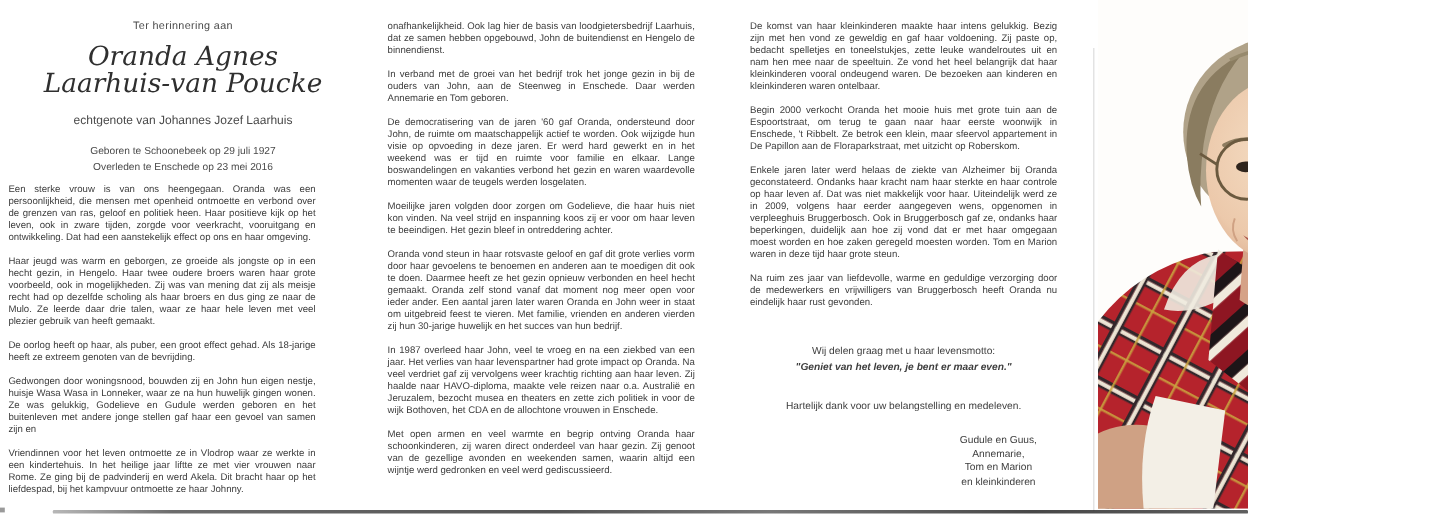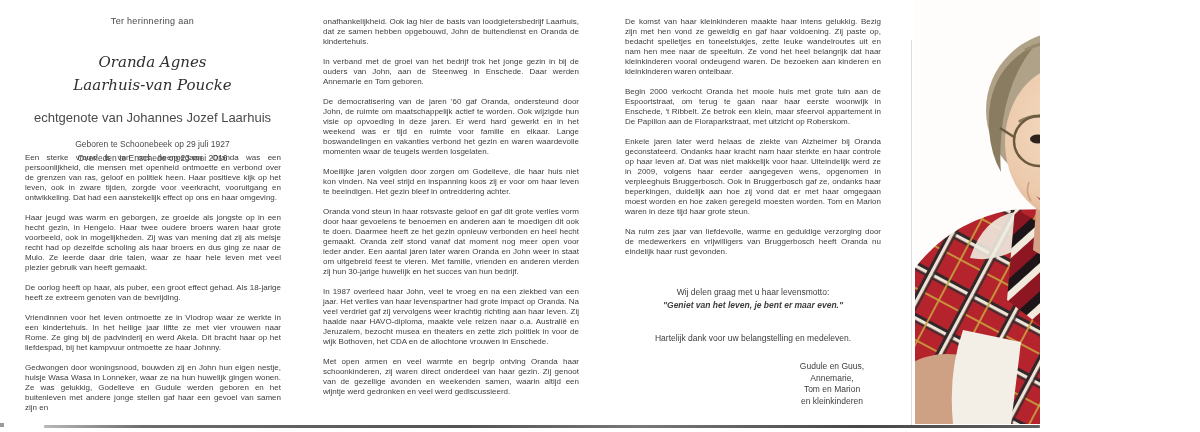--- a/index.html
+++ b/index.html
@@ -7,27 +7,27 @@
   .page {
     position:relative; width:1040px; height:432px; background:#ffffff;
     overflow:hidden; font-family:"Liberation Sans", sans-serif; color:#3d3d3d;
   }
 
   
   .card-header { position:absolute; left:25px; top:16px; width:255px; text-align:center; }
   .dedication { font-size:9px; letter-spacing:.3px; color:#4a4a4a; }
   .deceased-name {
     font-family:"DejaVu Serif", serif; font-style:italic; font-weight:400;
-    font-size:15px; line-height:23px; color:#2f2f2f; margin-top:25px;
+    font-size:22px; line-height:23px; color:#2f2f2f; margin-top:10px;
   }
-  .spouse { font-size:13px; margin-top:13px; color:#4a4a4a; }
+  .spouse { font-size:10px; margin-top:13px; color:#4a4a4a; }
   .dates { font-size:8.5px; line-height:14px; margin-top:12px; color:#4a4a4a;text-align:center; }
 
   .text-col { position:absolute; width:256px; }
-  #col1 { left:25px;  top:153px; }
+  #col1 { left:7px;  top:153px; }
   #col2 { left:323px; top:17px;  }
   #col3 { left:625px; top:17px;  }
   .text-col .para {
     font-size:8px; line-height:10px; text-align:justify; text-justify:inter-word;
     margin-bottom:10px; color:#3d3d3d;
   }
   .text-col .para:last-child { margin-bottom:0; }
 
   
   .motto-block { margin-top:30px; text-align:center; }
@@ -64,26 +64,26 @@
     <div class="dates">
       <div>Geboren te Schoonebeek op 29 juli 1927</div>
       <div>Overleden te Enschede op 23 mei 2016</div>
     </div>
   </header>
 
   <div id="col1" class="text-col">
       <p class="para">Een sterke vrouw is van ons heengegaan. Oranda was een persoonlijkheid, die mensen met openheid  ontmoette en verbond over de grenzen van ras, geloof en politiek heen. Haar positieve kijk op het leven, ook in zware tijden, zorgde voor veerkracht, vooruitgang en ontwikkeling. Dat had een aanstekelijk effect op ons en haar omgeving.</p>
       <p class="para">Haar jeugd was warm en geborgen, ze groeide als jongste op in een hecht gezin, in Hengelo. Haar twee oudere broers waren haar grote voorbeeld, ook in mogelijkheden. Zij was van mening dat zij als meisje recht had op dezelfde scholing als haar broers en dus ging ze naar de Mulo. Ze leerde daar drie talen, waar ze haar hele leven met veel plezier gebruik van heeft gemaakt.</p>
       <p class="para">De oorlog heeft op haar, als puber, een groot effect gehad. Als 18-jarige heeft ze extreem genoten van de bevrijding.</p>
+      <p class="para">Gedwongen door woningsnood, bouwden zij en John hun eigen nestje, huisje Wasa Wasa in Lonneker, waar ze na hun huwelijk gingen wonen. Ze was gelukkig, Godelieve en Gudule werden geboren en het buitenleven met andere jonge stellen gaf haar een gevoel van samen zijn en</p>
       <p class="para">Vriendinnen voor het leven ontmoette ze in Vlodrop waar ze werkte in een kindertehuis. In het heilige jaar liftte ze met vier vrouwen naar Rome. Ze ging bij de padvinderij en werd Akela. Dit bracht haar op het liefdespad, bij het kampvuur ontmoette ze haar Johnny.</p>
-      <p class="para">Gedwongen door woningsnood, bouwden zij en John hun eigen nestje, huisje Wasa Wasa in Lonneker, waar ze na hun huwelijk gingen wonen. Ze was gelukkig, Godelieve en Gudule werden geboren en het buitenleven met andere jonge stellen gaf haar een gevoel van samen zijn en</p>
     </div>
 
   <div id="col2" class="text-col">
-      <p class="para">onafhankelijkheid. Ook lag hier de basis van loodgietersbedrijf Laarhuis, dat ze samen hebben opgebouwd, John de buitendienst en Oranda de kindertehuis.</p>
+      <p class="para">onafhankelijkheid. Ook lag hier de basis van loodgietersbedrijf Laarhuis, dat ze samen hebben opgebouwd, John de buitendienst en Hengelo de binnendienst.</p>
       <p class="para">In verband met de groei van het bedrijf trok het jonge gezin in  bij de ouders van John, aan de Steenweg in Enschede. Daar werden Annemarie en Tom geboren.</p>
       <p class="para">De democratisering van de jaren '60 gaf Oranda, ondersteund door John, de ruimte om  maatschappelijk actief te worden.  Ook wijzigde hun visie op opvoeding in deze jaren. Er werd hard gewerkt en in het weekend was er tijd en ruimte voor familie en elkaar. Lange boswandelingen en vakanties verbond het gezin en waren waardevolle momenten waar de teugels werden losgelaten.</p>
       <p class="para">Moeilijke jaren volgden door zorgen om Godelieve, die haar huis niet kon vinden. Na veel strijd en inspanning koos zij er voor om haar leven te beeindigen. Het gezin bleef in ontreddering  achter.</p>
       <p class="para">Oranda vond steun in haar rotsvaste geloof en gaf dit grote verlies vorm door haar gevoelens te benoemen en anderen aan te moedigen dit ook te doen. Daarmee heeft ze het gezin opnieuw verbonden en heel hecht gemaakt. Oranda zelf stond vanaf dat moment nog meer open voor ieder ander. Een aantal jaren later waren Oranda en John weer in staat om uitgebreid feest te vieren. Met familie, vrienden en anderen vierden zij hun 30-jarige huwelijk en het succes van hun bedrijf.</p>
       <p class="para">In 1987 overleed haar John, veel te vroeg en na een ziekbed van een jaar. Het verlies van haar levenspartner had grote impact op Oranda. Na veel verdriet gaf zij vervolgens weer krachtig richting aan haar leven. Zij haalde naar HAVO-diploma, maakte vele reizen naar o.a. Australië en Jeruzalem, bezocht musea en theaters en zette zich politiek in voor de wijk Bothoven, het CDA en de allochtone vrouwen in Enschede.</p>
       <p class="para">Met open armen en veel warmte en begrip ontving Oranda haar schoonkinderen, zij waren direct onderdeel van haar gezin. Zij genoot van de gezellige avonden en weekenden samen, waarin altijd een wijntje werd gedronken en veel werd gediscussieerd.</p>
     </div>
 
   <div id="col3" class="text-col">
     <div>

